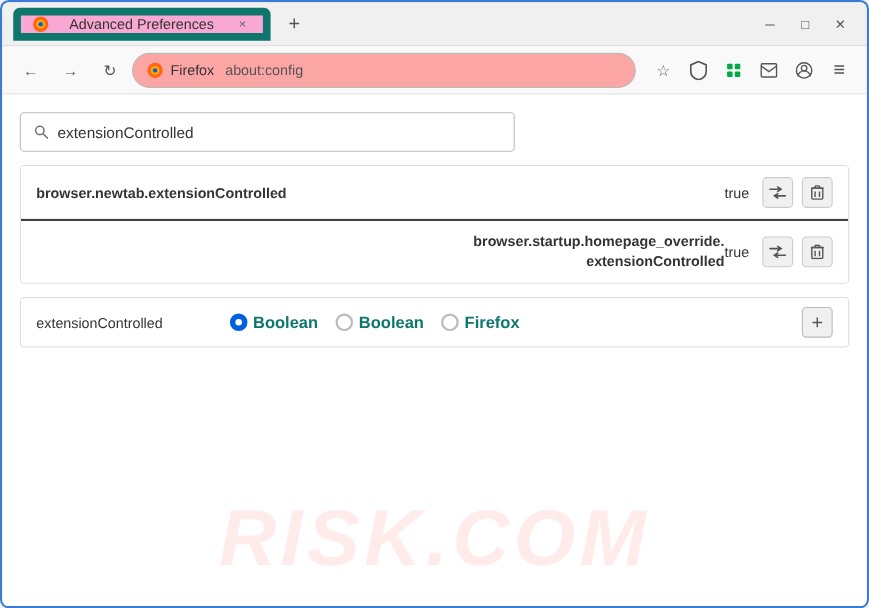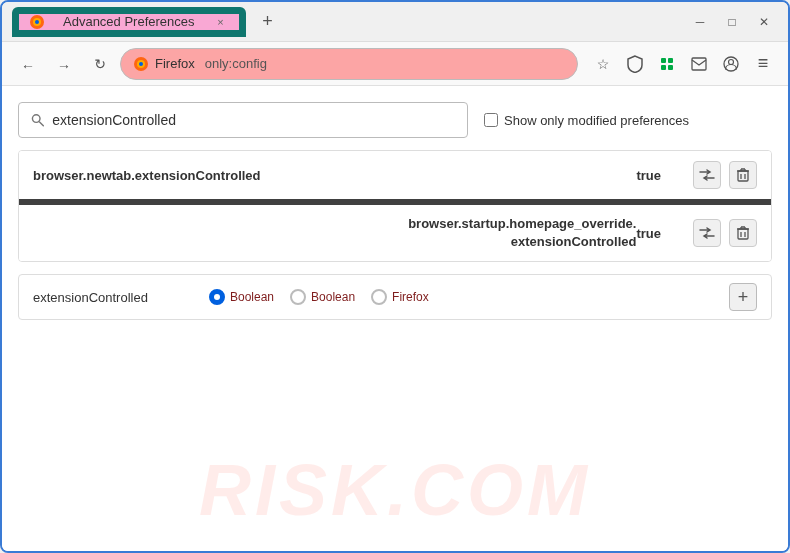--- a/index.html
+++ b/index.html
@@ -215,38 +215,38 @@
       border: 1px solid #ddd;
       border-radius: 4px;
       overflow: hidden;
       margin-bottom: 12px;
     }
 
     .result-row {
       display: flex;
       align-items: center;
       padding: 10px 14px;
-      border-bottom: 6px solid #404040;
+      border-bottom: 2px solid #404040;
       background: #fff;
       min-height: 44px;
     }
     .result-row:last-child { border-bottom: none; }
 
     .pref-name {
       font-weight: 700;
       font-size: 13px;
       color: #333;
       flex: 1;
     }
 
     .pref-value {
-      font-weight: 700;
-      font-size: 13px;
-      color: #333;
-      margin-right: 32px;
+      font-weight: 400;
+      font-size: 13px;
+      color: #333;
+      margin-right: 12px;
     }
 
     .row-actions {
       display: flex;
       align-items: center;
       gap: 8px;
     }
 
     .action-btn {
       width: 28px;
@@ -283,22 +283,23 @@
       display: flex;
       align-items: center;
       gap: 16px;
       flex: 1;
     }
 
     .radio-option {
       display: flex;
       align-items: center;
       gap: 5px;
-      font-size: 12px;
-      color: #7f1d1d;
+      font-size: 15px;
+      color: #0f766e;
+      font-weight: bold;
     }
 
     .radio-circle {
       width: 16px;
       height: 16px;
       border-radius: 50%;
       border: 2px solid #bbb;
       display: flex;
       align-items: center;
       justify-content: center;
@@ -360,21 +361,21 @@
     <div class="nav-btn">→</div>
     <div class="nav-btn">↻</div>
 
     <div class="address-bar">
       <svg width="16" height="16" viewBox="0 0 16 16">
         <circle cx="8" cy="8" r="7" fill="#ff6611"></circle>
         <circle cx="8" cy="8" r="4" fill="#ffaa00"></circle>
         <circle cx="8" cy="8" r="2" fill="#0060df"></circle>
       </svg>
       <span style="font-weight:500; color:#333; margin-right:4px;">Firefox</span>
-      <span style="color:#555;">only:config</span>
+      <span style="color:#555;">about:config</span>
     </div>
 
     <div class="nav-icons">
       <div class="nav-icon-btn">☆</div>
       <div class="nav-icon-btn">
         <svg width="16" height="18" viewBox="0 0 16 18">
           <path d="M8 1L1 4v6c0 4 3 6.5 7 7.5 4-1 7-3.5 7-7.5V4z" fill="none" stroke="#555" stroke-width="1.5"></path>
         </svg>
       </div>
       <div class="nav-icon-btn">
@@ -406,24 +407,20 @@
 
     <div class="watermark">RISK.COM</div>
 
     <div class="search-bar">
       <div class="search-input-wrapper">
         <svg width="14" height="14" viewBox="0 0 14 14">
           <circle cx="5.5" cy="5.5" r="4" fill="none" stroke="#777" stroke-width="1.5"></circle>
           <line x1="9" y1="9" x2="13" y2="13" stroke="#777" stroke-width="1.5" stroke-linecap="round"></line>
         </svg>
         <input type="text" value="extensionControlled" style="">
-      </div>
-      <div class="show-modified">
-        <input type="checkbox" style="">
-        <span>Show only modified preferences</span>
       </div>
     </div>
 
     <div class="results-table">
 
       <div class="result-row">
         <span class="pref-name">browser.newtab.extensionControlled</span>
         <span class="pref-value">true</span>
         <div class="row-actions">
           <div class="action-btn">

